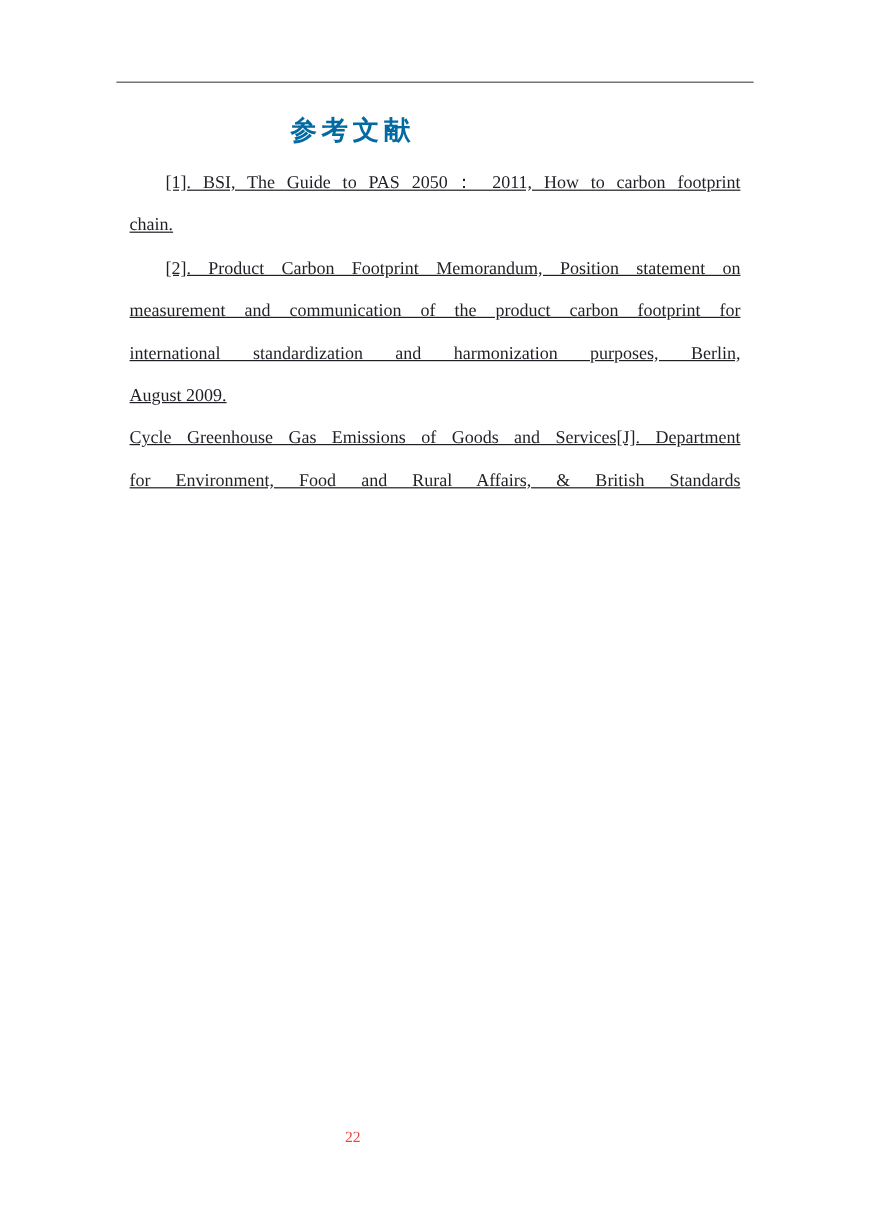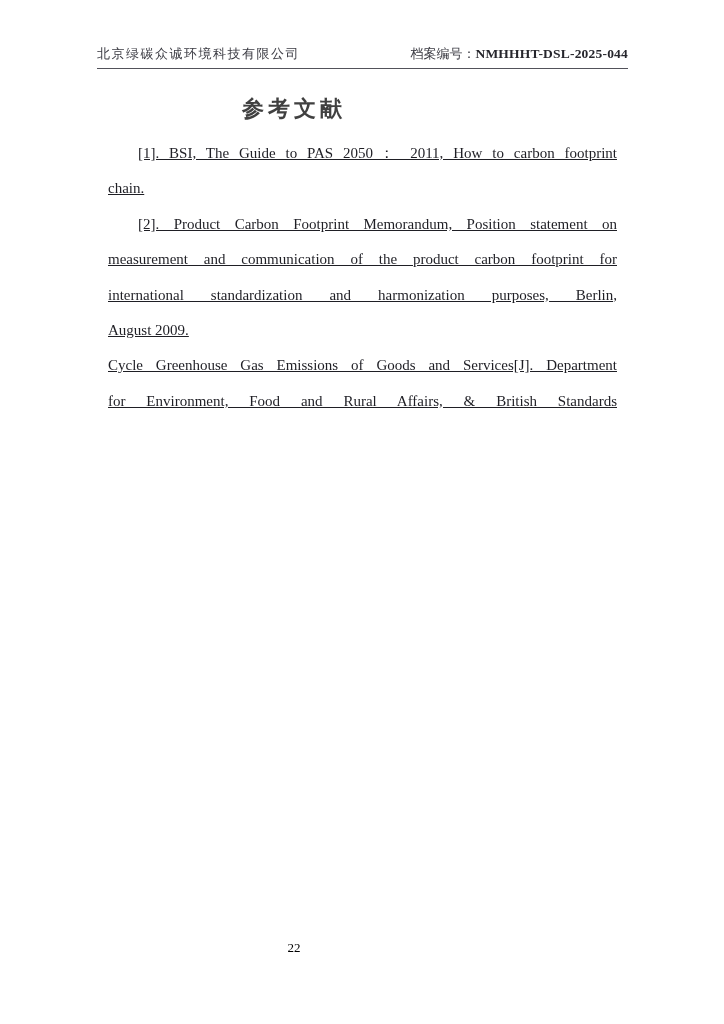--- a/index.html
+++ b/index.html
@@ -50,21 +50,21 @@
   }
   .doc-title {
     position: absolute;
     top: 94px;
     left: 0;
     width: 588px;
     text-align: center;
     font-size: 22px;
     font-weight: bold;
     letter-spacing: 4px;
-    color: #404040;
+    color: #0369a1;
   }
   .references {
     position: absolute;
     top: 136px;
     left: 108px;
     width: 509px;
     font-size: 15px;
     color: #1f1f25;
     text-decoration: underline;
   }
@@ -79,34 +79,28 @@
   .ref-line.last {
     text-align-last: left;
   }
   .page-number {
     position: absolute;
     top: 940px;
     left: 0;
     width: 588px;
     text-align: center;
     font-size: 13px;
-    color: #000000;
+    color: #ef4444;
   }
 </style>
 </head>
 <body>
 
 <div class="page">
 
-  <div class="header">
-    <span class="company">北京绿碳众诚环境科技有限公司</span>
-    <span class="archive">
-      <span>档案编号：</span><span class="num">NMHHHT-DSL-2025-044</span>
-    </span>
-  </div>
 
   <div class="header-rule"></div>
 
   <div class="doc-title">参考文献</div>
 
   <div class="references">
       <div class="reference">
         <div class="ref-line first">[1]. BSI, The Guide to PAS 2050： 2011, How to carbon footprint</div>
         <div class="ref-line last">chain.</div>
       </div>

